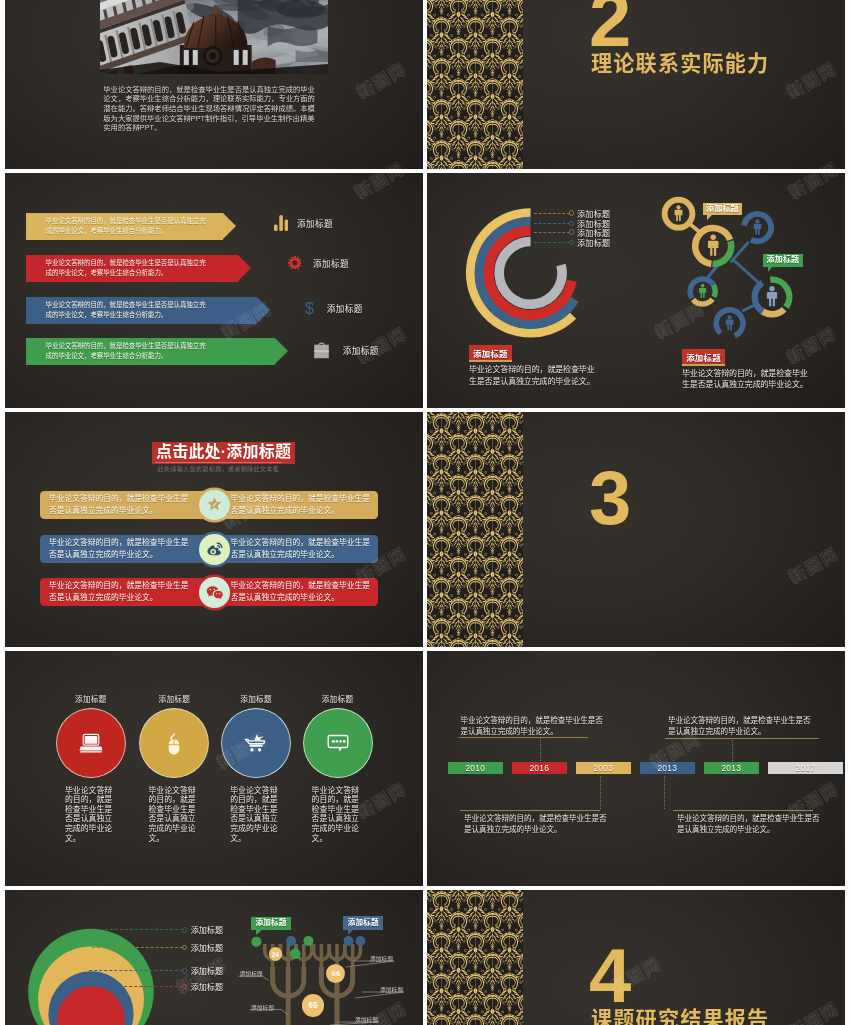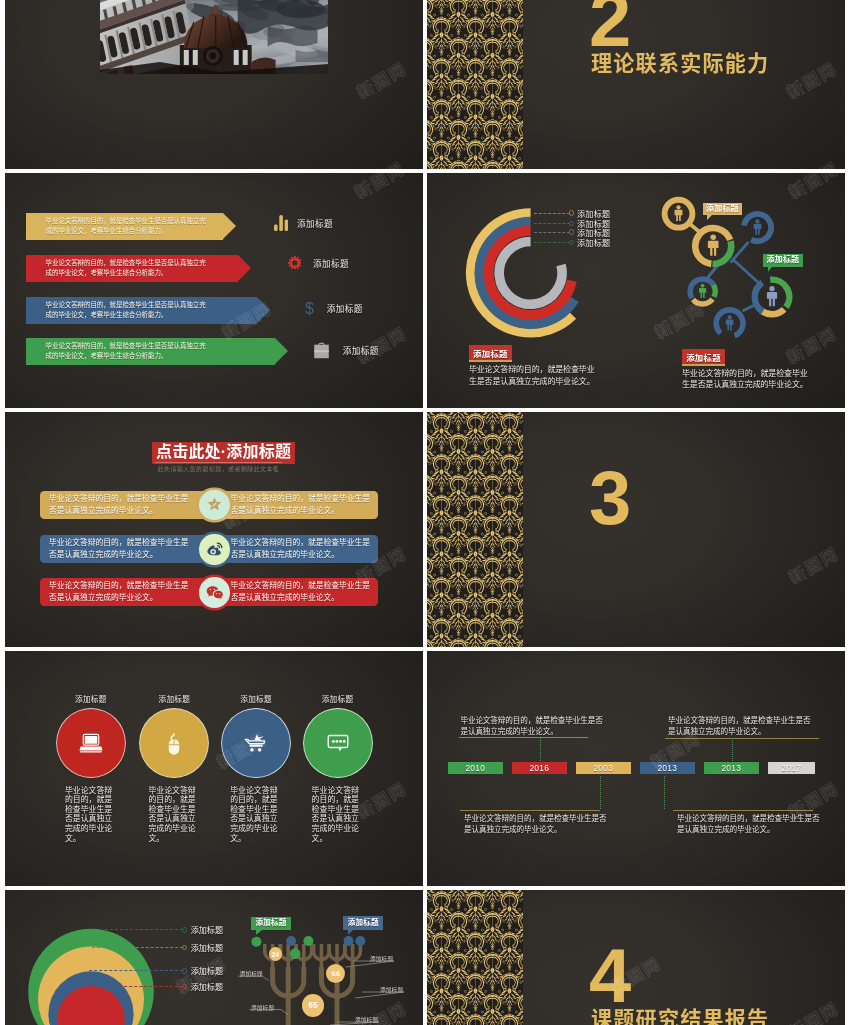--- a/index.html
+++ b/index.html
@@ -316,20 +316,21 @@
         <circle cx="113" cy="56" r="10" fill="#191210"></circle>
         <circle cx="113" cy="56" r="7" fill="#3a2c24"></circle>
         <circle cx="113" cy="56" r="3.4" fill="#17100d"></circle>
 
         <path d="M152 74 L152 62 q12 -8 24 -2 l0 14 z" fill="#4b2c22"></path>
 
         <path d="M0 70 L60 62 L120 72 L229 64 L229 74 L0 74 z" fill="#140f0d" opacity="0.85"></path>
         <rect x="0" y="0" width="229" height="74" fill="#0a0708" opacity="0.13"></rect>
       </g>
     </svg>
+    <div class="s1body" style="left:98.3px;top:150.5px;width:212.0px;">毕业论文答辩的目的，就是检查毕业生是否是认真独立完成的毕业论文，考察毕业生综合分析能力，理论联系实际能力，专业方面的潜在能力。答辩老师结合毕业生现场答辩情况评定答辩成绩。本模版为大家提供毕业论文答辩PPT制作指引，引导毕业生制作出精美实用的答辩PPT。</div>
   </div>
   <div class="slide col-r r1" id="s2">
     <svg class="sec-pat" viewBox="0 0 96 235" preserveAspectRatio="none">
       <rect width="96" height="235" fill="#211e1b"></rect>
       <rect width="96" height="235" fill="url(#damask)"></rect>
     </svg>
     <div class="sec-num" style="left:162px;top:47.5px;font-size:76px;">2</div>
     <div class="sec-title" style="left:164px;top:112.5px;font-size:21.1px;">理论联系实际能力</div>
   </div>
   <div class="slide col-l r2" id="s3">
@@ -597,21 +598,21 @@
     </div>
     <div class="tlbar" style="left:149.0px;top:111.1px;width:54.6px;background:#dfb45c;">
       <span style="color:#fff;">2003</span>
     </div>
     <div class="tlbar" style="left:213.0px;top:111.1px;width:54.6px;background:#3c5f88;">
       <span style="color:#fff;">2013</span>
     </div>
     <div class="tlbar" style="left:277.0px;top:111.1px;width:54.6px;background:#3f9e4d;">
       <span style="color:#fff;">2013</span>
     </div>
-    <div class="tlbar" style="left:341.0px;top:111.1px;width:47px;background:#d4d4d4;">
+    <div class="tlbar" style="left:341.0px;top:111.1px;width:75px;background:#d4d4d4;">
       <span style="color:#ffffff;">2017</span>
     </div>
     <div class="tlrule" style="left:31.6px;top:86.2px;width:129.7px;"></div>
     <div class="tlnote" style="left:33.4px;top:63.8px;width:145px;">毕业论文答辩的目的，就是检查毕业生是否是认真独立完成的毕业论文。</div>
     <div class="tldash" style="left:112.6px;top:87.0px;height:22.7px;border-left:1px dotted #5b8a5f;"></div>
     <div class="tlrule" style="left:237.7px;top:86.5px;width:154.2px;"></div>
     <div class="tlnote" style="left:241.0px;top:63.8px;width:145px;">毕业论文答辩的目的，就是检查毕业生是否是认真独立完成的毕业论文。</div>
     <div class="tldash" style="left:305.0px;top:87.0px;height:22.7px;border-left:1px dotted #5b8a5f;"></div>
     <div class="tlrule" style="left:32.5px;top:159.0px;width:140.5px;"></div>
     <div class="tlnote" style="left:37.0px;top:162.0px;width:145px;">毕业论文答辩的目的，就是检查毕业生是否是认真独立完成的毕业论文。</div>

